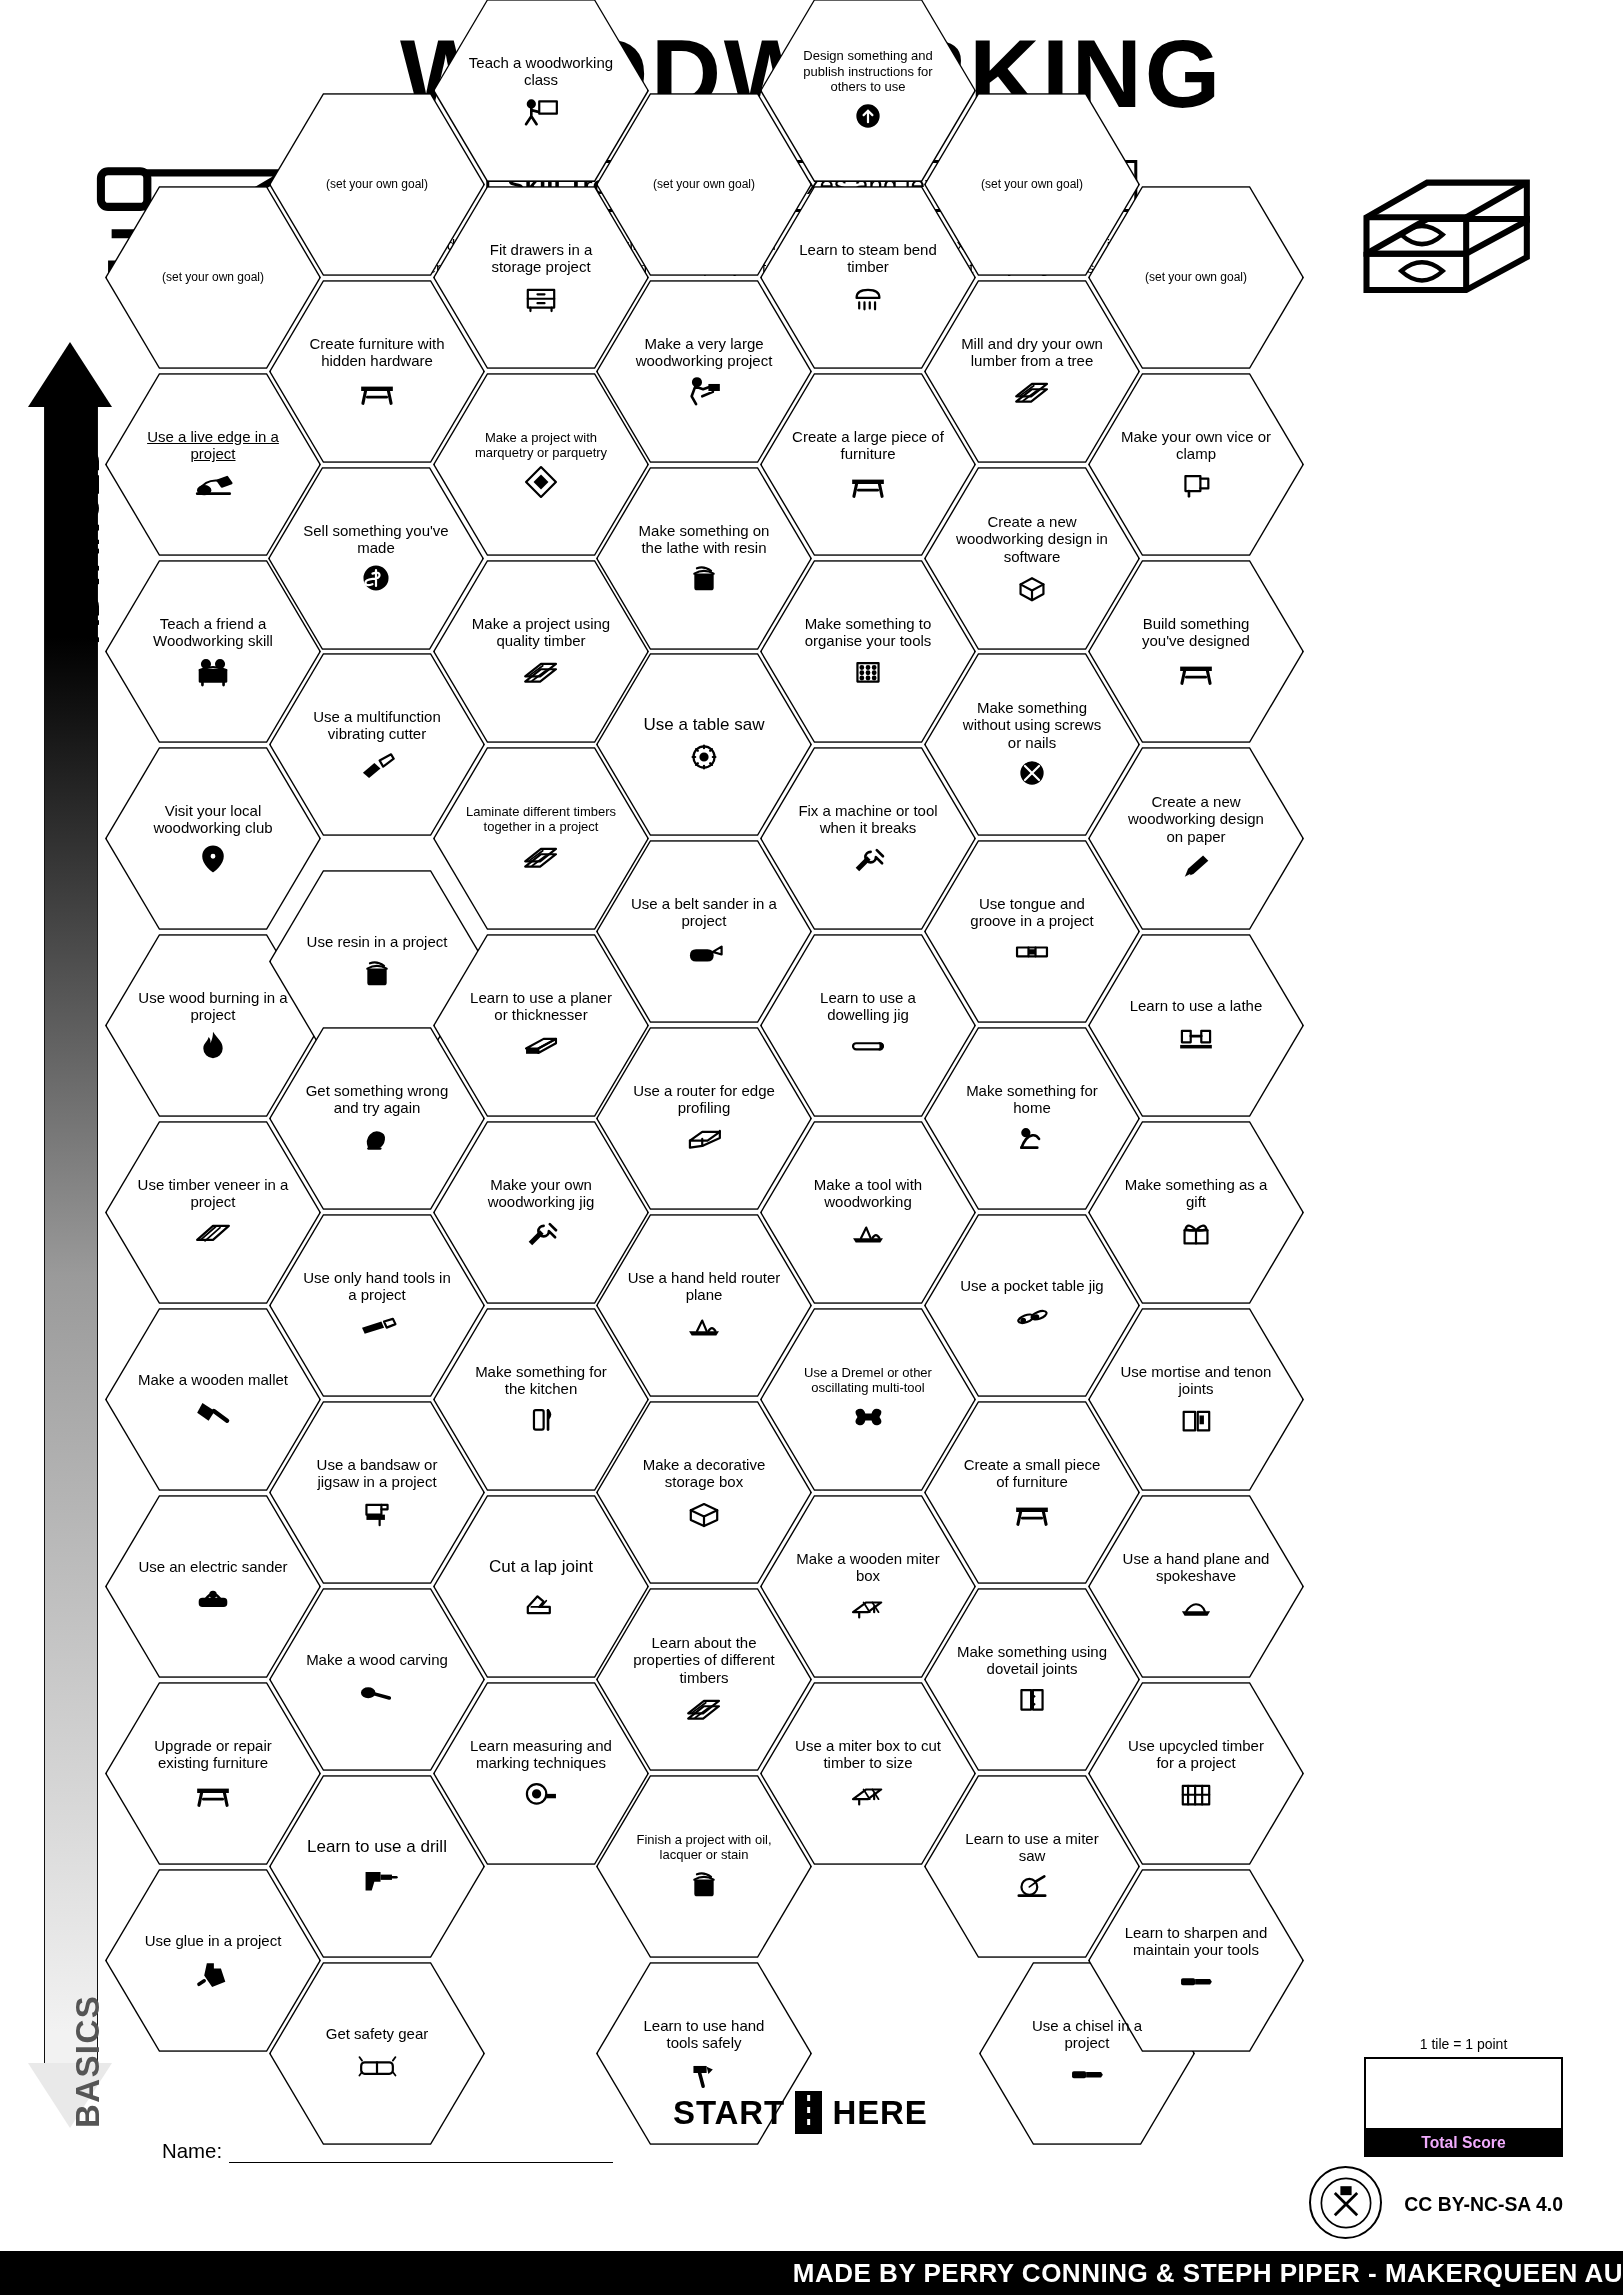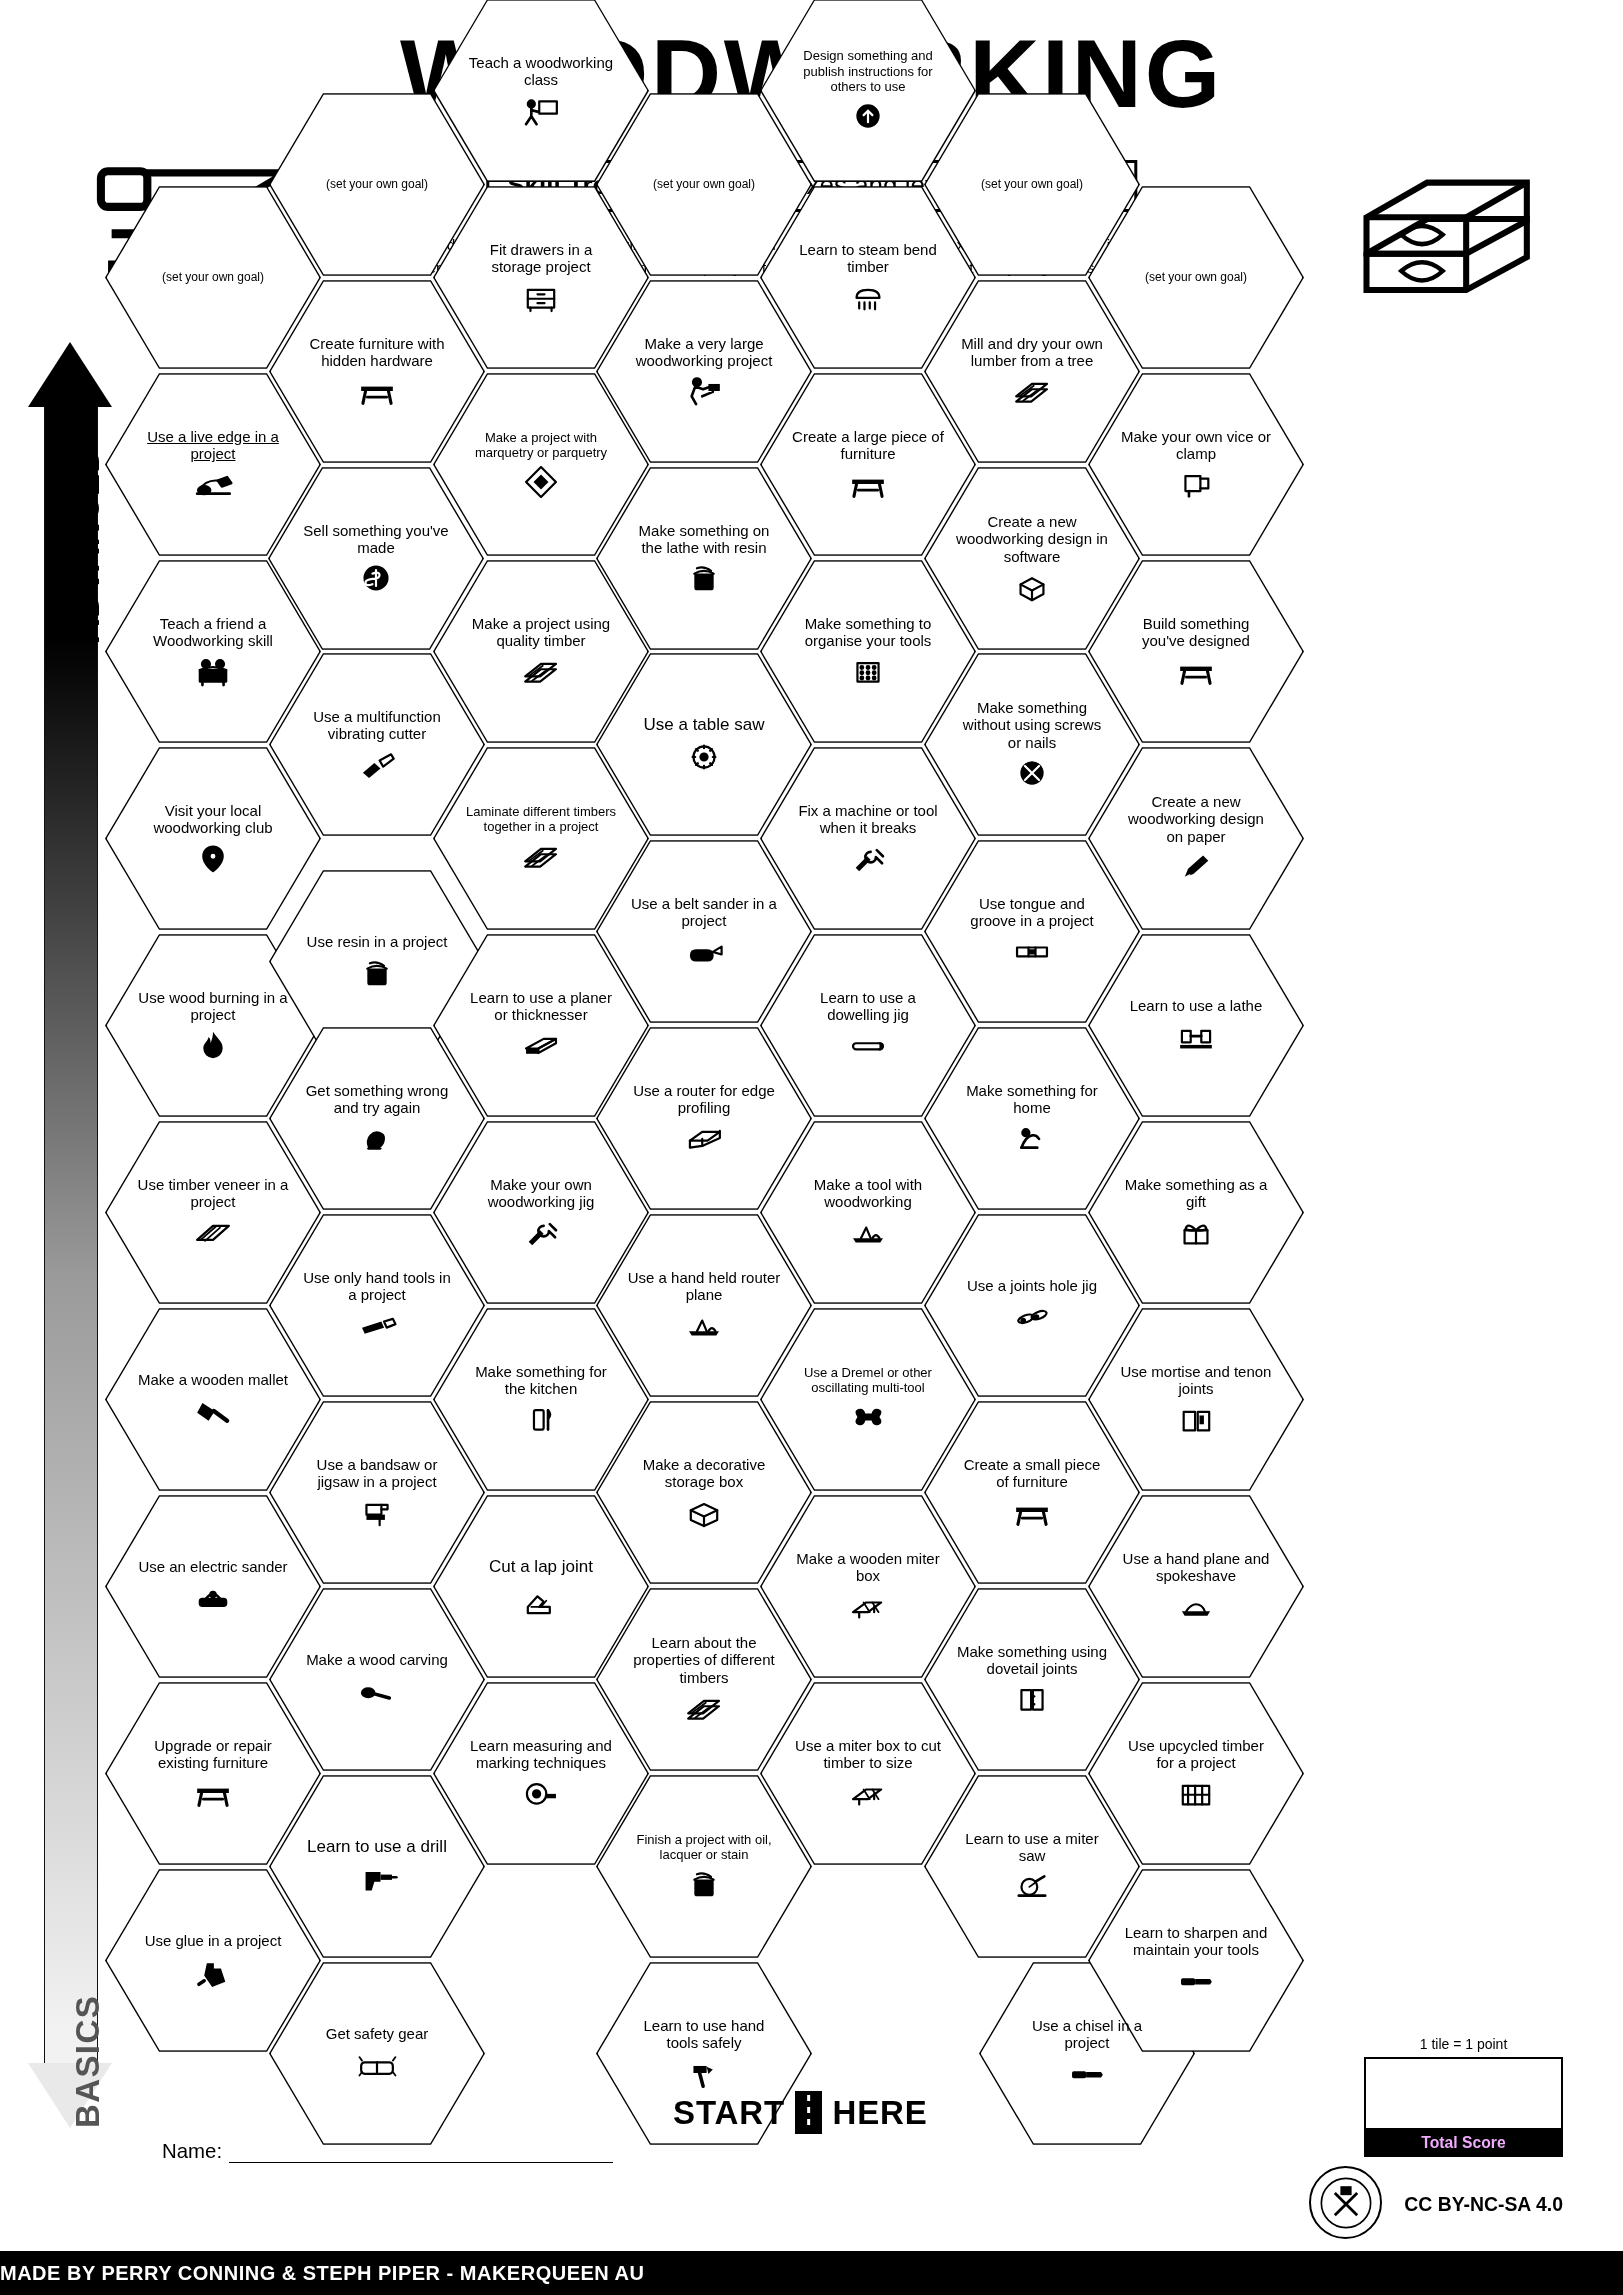--- a/index.html
+++ b/index.html
@@ -102,22 +102,22 @@
 
   #maker-badge{
     position:absolute;right:241px;bottom:56px;width:69px;height:69px;border-radius:50%;
     border:2.3px solid #000;display:flex;align-items:center;justify-content:center;
   }
   #cc{position:absolute;right:60px;bottom:79px;font-size:19.4px;font-weight:600;}
   #icons-credit{position:absolute;right:60px;bottom:28px;font-size:15.7px;}
 
   #footer{
     position:absolute;left:0;right:0;bottom:0;height:44px;background:#000;color:#fff;
-    display:flex;align-items:center;justify-content:flex-start;
-    font-size:20px;font-weight:bold;letter-spacing:0.5px;
+    display:flex;align-items:center;justify-content:flex-end;
+    font-size:26px;font-weight:bold;letter-spacing:0.5px;
   }
   #github{position:absolute;left:18.5px;bottom:14px;font-size:14px;color:#000;}
 </style>
 </head>
 <body>
 
 <div id="title">WOODWORKING</div>
 
 <div id="subtitle-bar">
   <span class="lead">Skill Tree:</span>
@@ -760,21 +760,21 @@
         <span class="ic"><svg viewBox="0 0 100 76" fill="none" stroke="#000" stroke-width="5" stroke-linecap="round" stroke-linejoin="round">
             <path d="M26 60 q10 -26 24 -28 q10 -2 16 8" fill="none" stroke-width="6"></path>
             <circle cx="36" cy="26" r="8" fill="#000"></circle>
             <path d="M26 60 h36" stroke-width="6"></path>
           </svg></span>
       </div>
     </div>
     <div class="hex" style="left: 924px; top: 1212px;">
       <div class="shape"></div>
       <div class="inner">
-        <div class="txt">Use a joints hole jig</div>
+        <div class="txt">Use a pocket table jig</div>
         <span class="ic"><svg viewBox="0 0 100 76" fill="none" stroke="#000" stroke-width="5" stroke-linecap="round" stroke-linejoin="round">
             <ellipse cx="36" cy="42" rx="18" ry="8" transform="rotate(-20 36 42)" fill="none" stroke-width="5"></ellipse>
             <ellipse cx="66" cy="34" rx="18" ry="8" transform="rotate(-20 66 34)" fill="none" stroke-width="5"></ellipse>
             <circle cx="30" cy="46" r="4" fill="#000"></circle>
             <circle cx="60" cy="38" r="4" fill="#000"></circle>
           </svg></span>
       </div>
     </div>
     <div class="hex" style="left: 924px; top: 1399px;">
       <div class="shape"></div>

